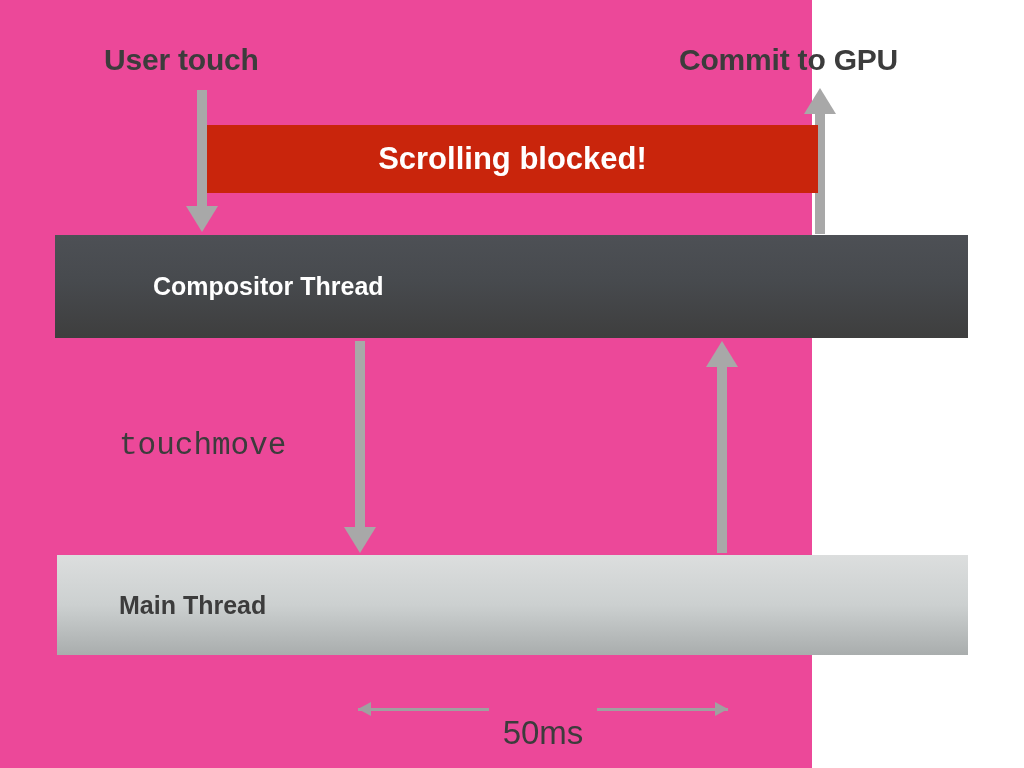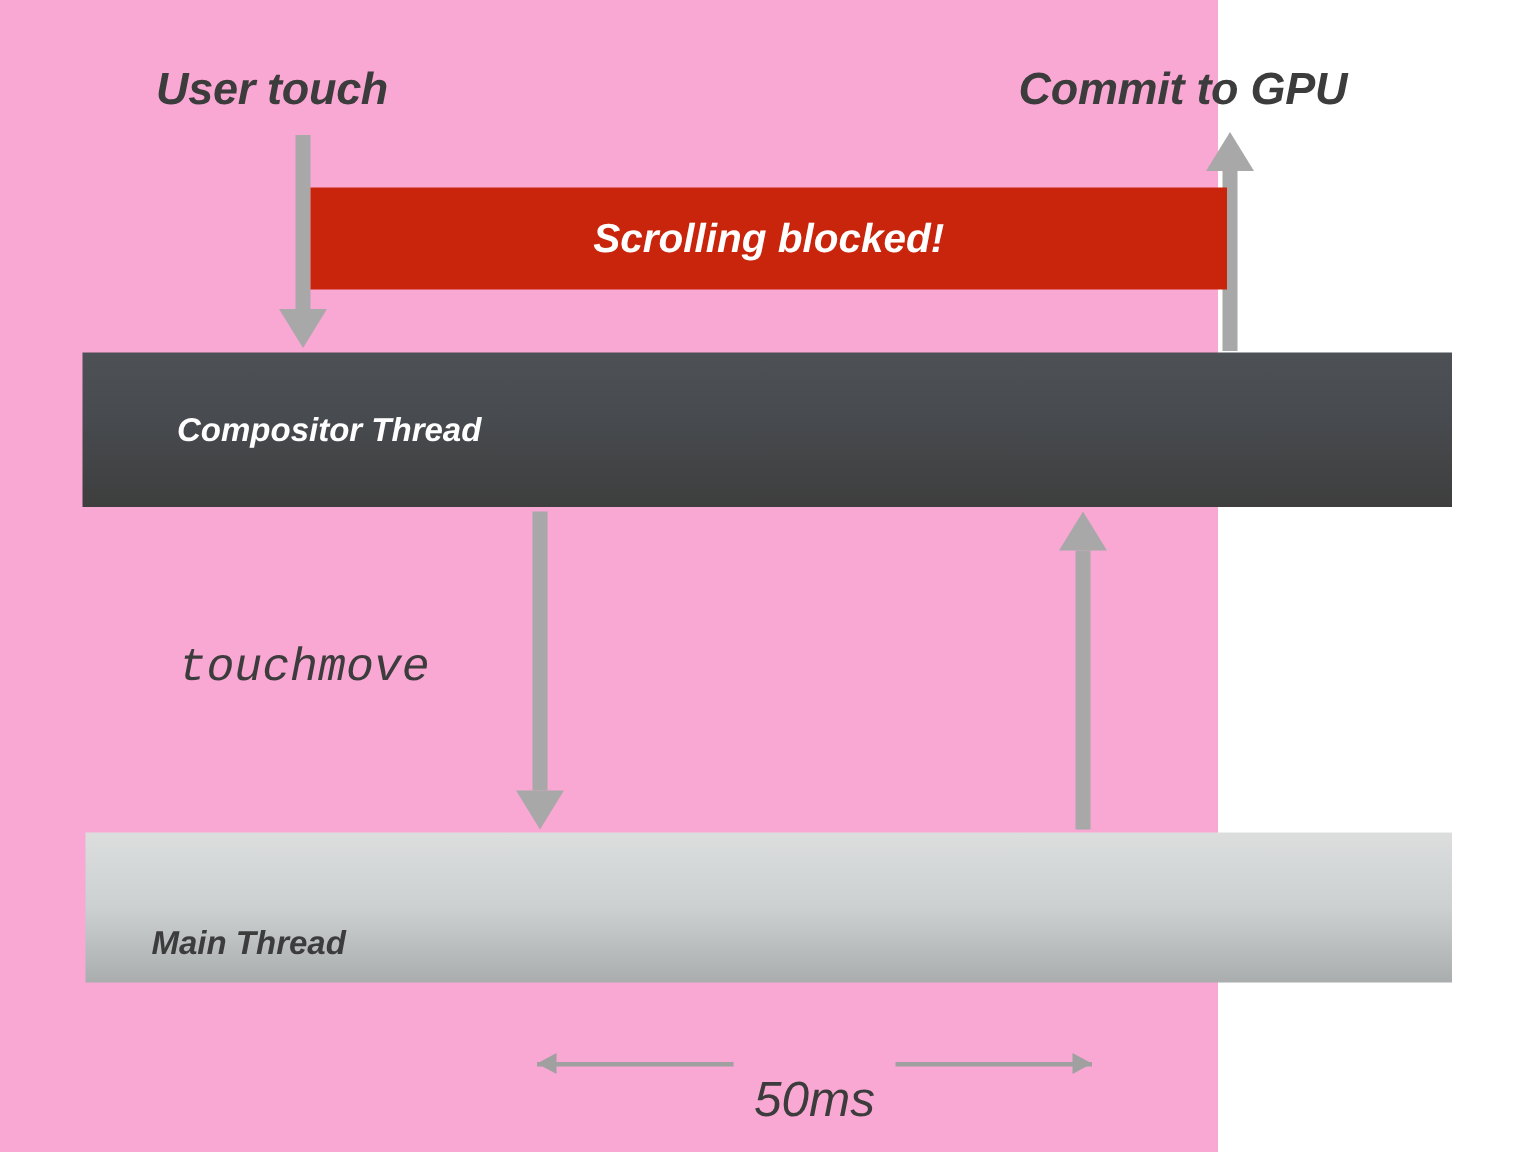--- a/index.html
+++ b/index.html
@@ -10,22 +10,21 @@
   body {
     width: 1024px;
     height: 768px;
     font-family: "Liberation Sans", sans-serif;
     overflow: hidden;
   }
   #stage {
     position: relative;
     width: 812px;
     height: 768px;
-    background: #f9a8d4;
-    font-style: italic;
+    background: #ec4899;
   }
 
   
   .top-label {
     position: absolute;
     font-family: "Liberation Sans", sans-serif;
     font-weight: bold;
     font-size: 30px;
     color: #3c3c3c;
     letter-spacing: -0.2px;
@@ -77,63 +76,62 @@
     width: 611px;
     height: 68px;
     background: #c9250c;
     display: flex;
     align-items: center;
     justify-content: center;
   }
   #blocked-bar .bar-text {
     font-family: "Liberation Sans", sans-serif;
     font-weight: bold;
-    font-size: 27px;
+    font-size: 31px;
     color: #ffffff;
     letter-spacing: 0px;
   }
 
   
   .lane {
     position: absolute;
     display: flex;
     align-items: center;
   }
   #compositor-lane {
     left: 55px;
     top: 235px;
     width: 913px;
     height: 103px;
     background: linear-gradient(to bottom, #4d5055 0%, #474a4e 45%, #3e3e3e 100%);
   }
   #compositor-lane .lane-label {
     font-family: "Liberation Sans", sans-serif;
     font-weight: bold;
-    font-size: 22px;
+    font-size: 25px;
     color: #ffffff;
-    margin-left: 63px;
+    margin-left: 98px;
   }
 
   #main-lane {
     left: 57px;
     top: 555px;
     width: 911px;
     height: 100px;
     background: linear-gradient(to bottom, #dcdede 0%, #ccd0d0 50%, #a9adad 100%);
   }
   #main-lane .lane-label {
     font-family: "Liberation Sans", sans-serif;
     font-weight: bold;
-    font-size: 22px;
-    color: #3c3c3c;
-    position: absolute;
-    left: 44px;
+    font-size: 25px;
+    color: #3c3c3c;
+    position: absolute;
+    left: 62px;
     top: 50%;
     transform: translateY(-50%);
-    margin-top: 24px;
   }
 
   
   #task-block {
     position: absolute;
     left: 301px;   
     top: 0;
     width: 369px;  
     height: 100px;
     background: linear-gradient(to bottom, #fde15c 0%, #fdd93c 45%, #f6be02 100%);

